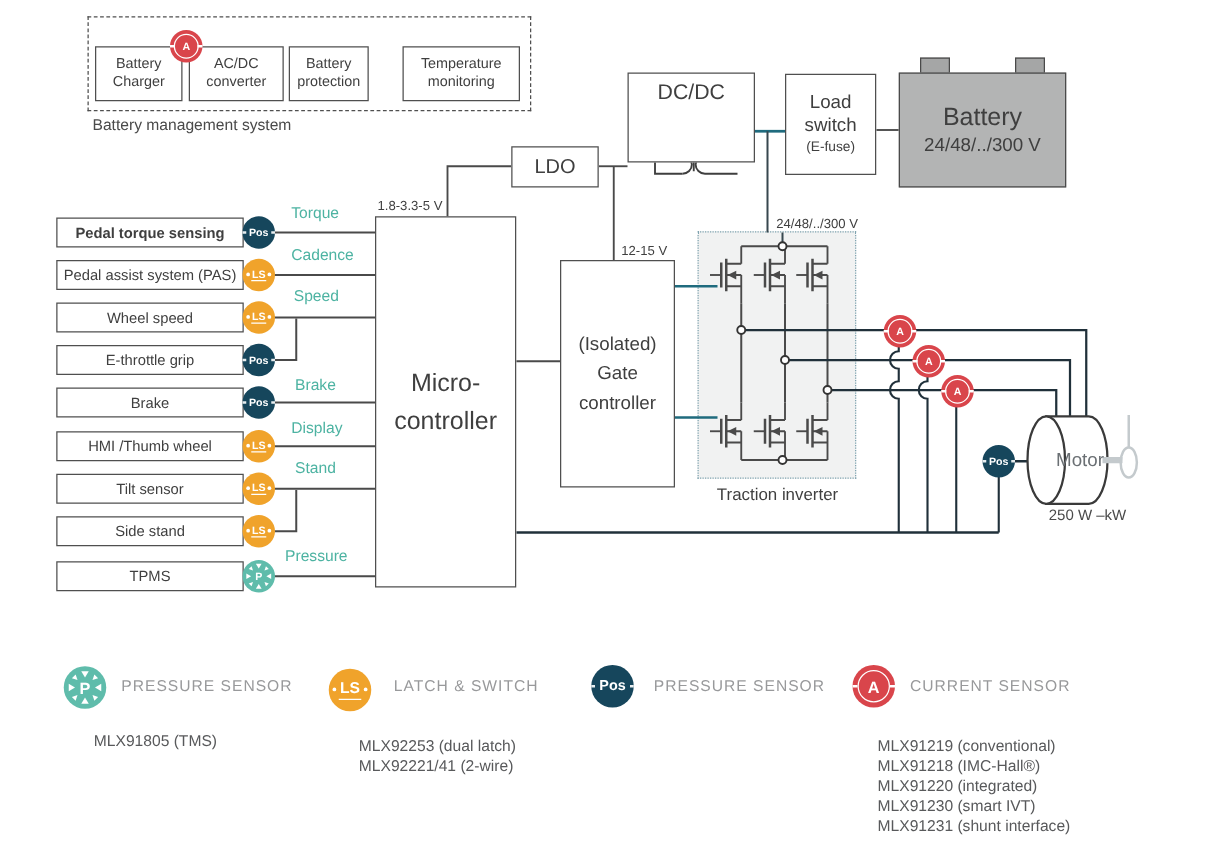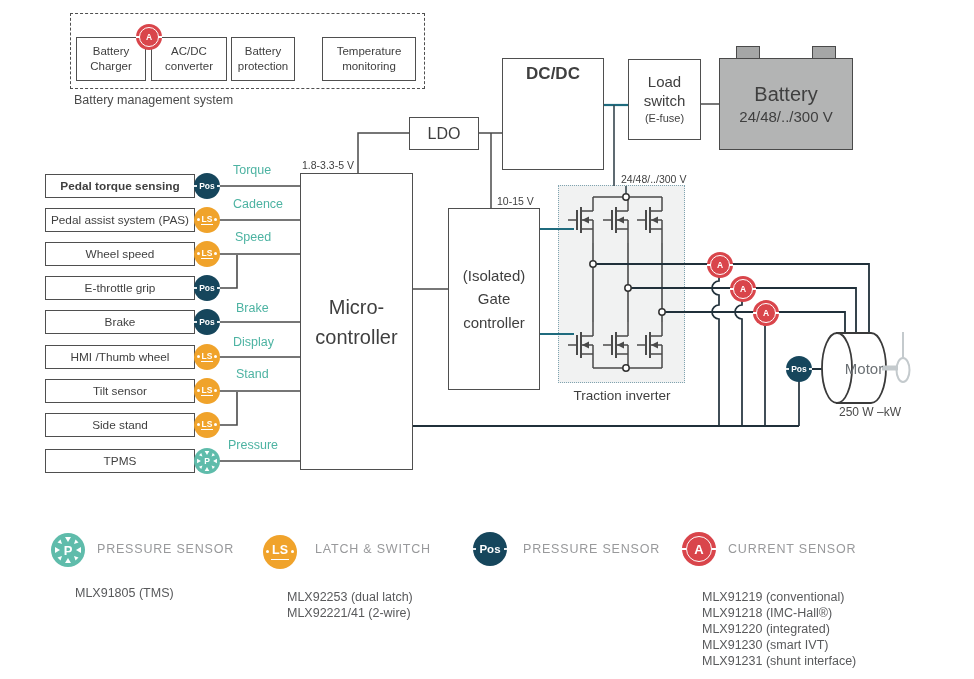--- a/index.html
+++ b/index.html
@@ -12,22 +12,22 @@
        display:flex;align-items:center;justify-content:center;color:#3f3f3f;z-index:2;
        text-align:center;}
   .col{flex-direction:column;}
   
   .bms-dash{left:70px;top:13px;width:355px;height:76px;border:1.6px dashed #4f4f4f;
             position:absolute;box-sizing:border-box;z-index:2;background:transparent;}
   .bmsbox{top:37px;height:44px;font-size:11.5px;line-height:1.3;padding:2px;}
   .bms-caption{left:74px;top:93px;font-size:12.5px;color:#4a4a4a;z-index:2;}
   
   .ldo{left:409px;top:117px;width:70px;height:33px;font-size:16px;}
-  .dcdc{left:502px;top:58px;width:102px;height:112px;align-items:flex-start;
-        padding-top:5px;font-size:17px;font-weight:bold;}
+  .dcdc{left:502px;top:58px;width:102px;height:72px;align-items:flex-start;
+        padding-top:5px;font-size:17px;}
   .loadsw{left:628px;top:59px;width:73px;height:81px;font-size:15px;line-height:1.25;}
   .loadsw .sub{font-size:11px;margin-top:1px;}
   .battery{left:719px;top:58px;width:134px;height:92px;background:#b3b4b4;
            border:1.6px solid #4a4a4a;font-size:20px;line-height:1.3;}
   .battery .volts{font-size:15px;}
   .bterm{position:absolute;top:46px;width:24px;height:13px;background:#a5a6a6;
          border:1.4px solid #4a4a4a;box-sizing:border-box;z-index:2;}
   
   .mcu{left:300px;top:173px;width:113px;height:297px;font-size:20px;line-height:1.5;border-width:1.6px;}
   .gatec{left:448px;top:208px;width:92px;height:182px;font-size:15px;line-height:1.55;}
@@ -177,21 +177,21 @@
     <span class="sub">(E-fuse)</span>
     </div>
   <div class="bterm" style="left:736px;"></div>
   <div class="bterm" style="left:812px;"></div>
   <div class="box col battery">
     <span>Battery</span>
     <span class="volts">24/48/../300 V</span>
     </div>
 
   <div class="vlab" style="left:302px;top:159px;">1.8-3.3-5 V</div>
-  <div class="vlab" style="left:497px;top:195px;">10-15 V</div>
+  <div class="vlab" style="left:497px;top:195px;">12-15 V</div>
   <div class="vlab" style="left:621px;top:173px;">24/48/../300 V</div>
 
   <div class="box col mcu">
     <span>Micro-</span>
     <span>controller</span>
     </div>
   <div class="box col gatec">
     <span>(Isolated)</span>
     <span>Gate</span>
     <span>controller</span>

